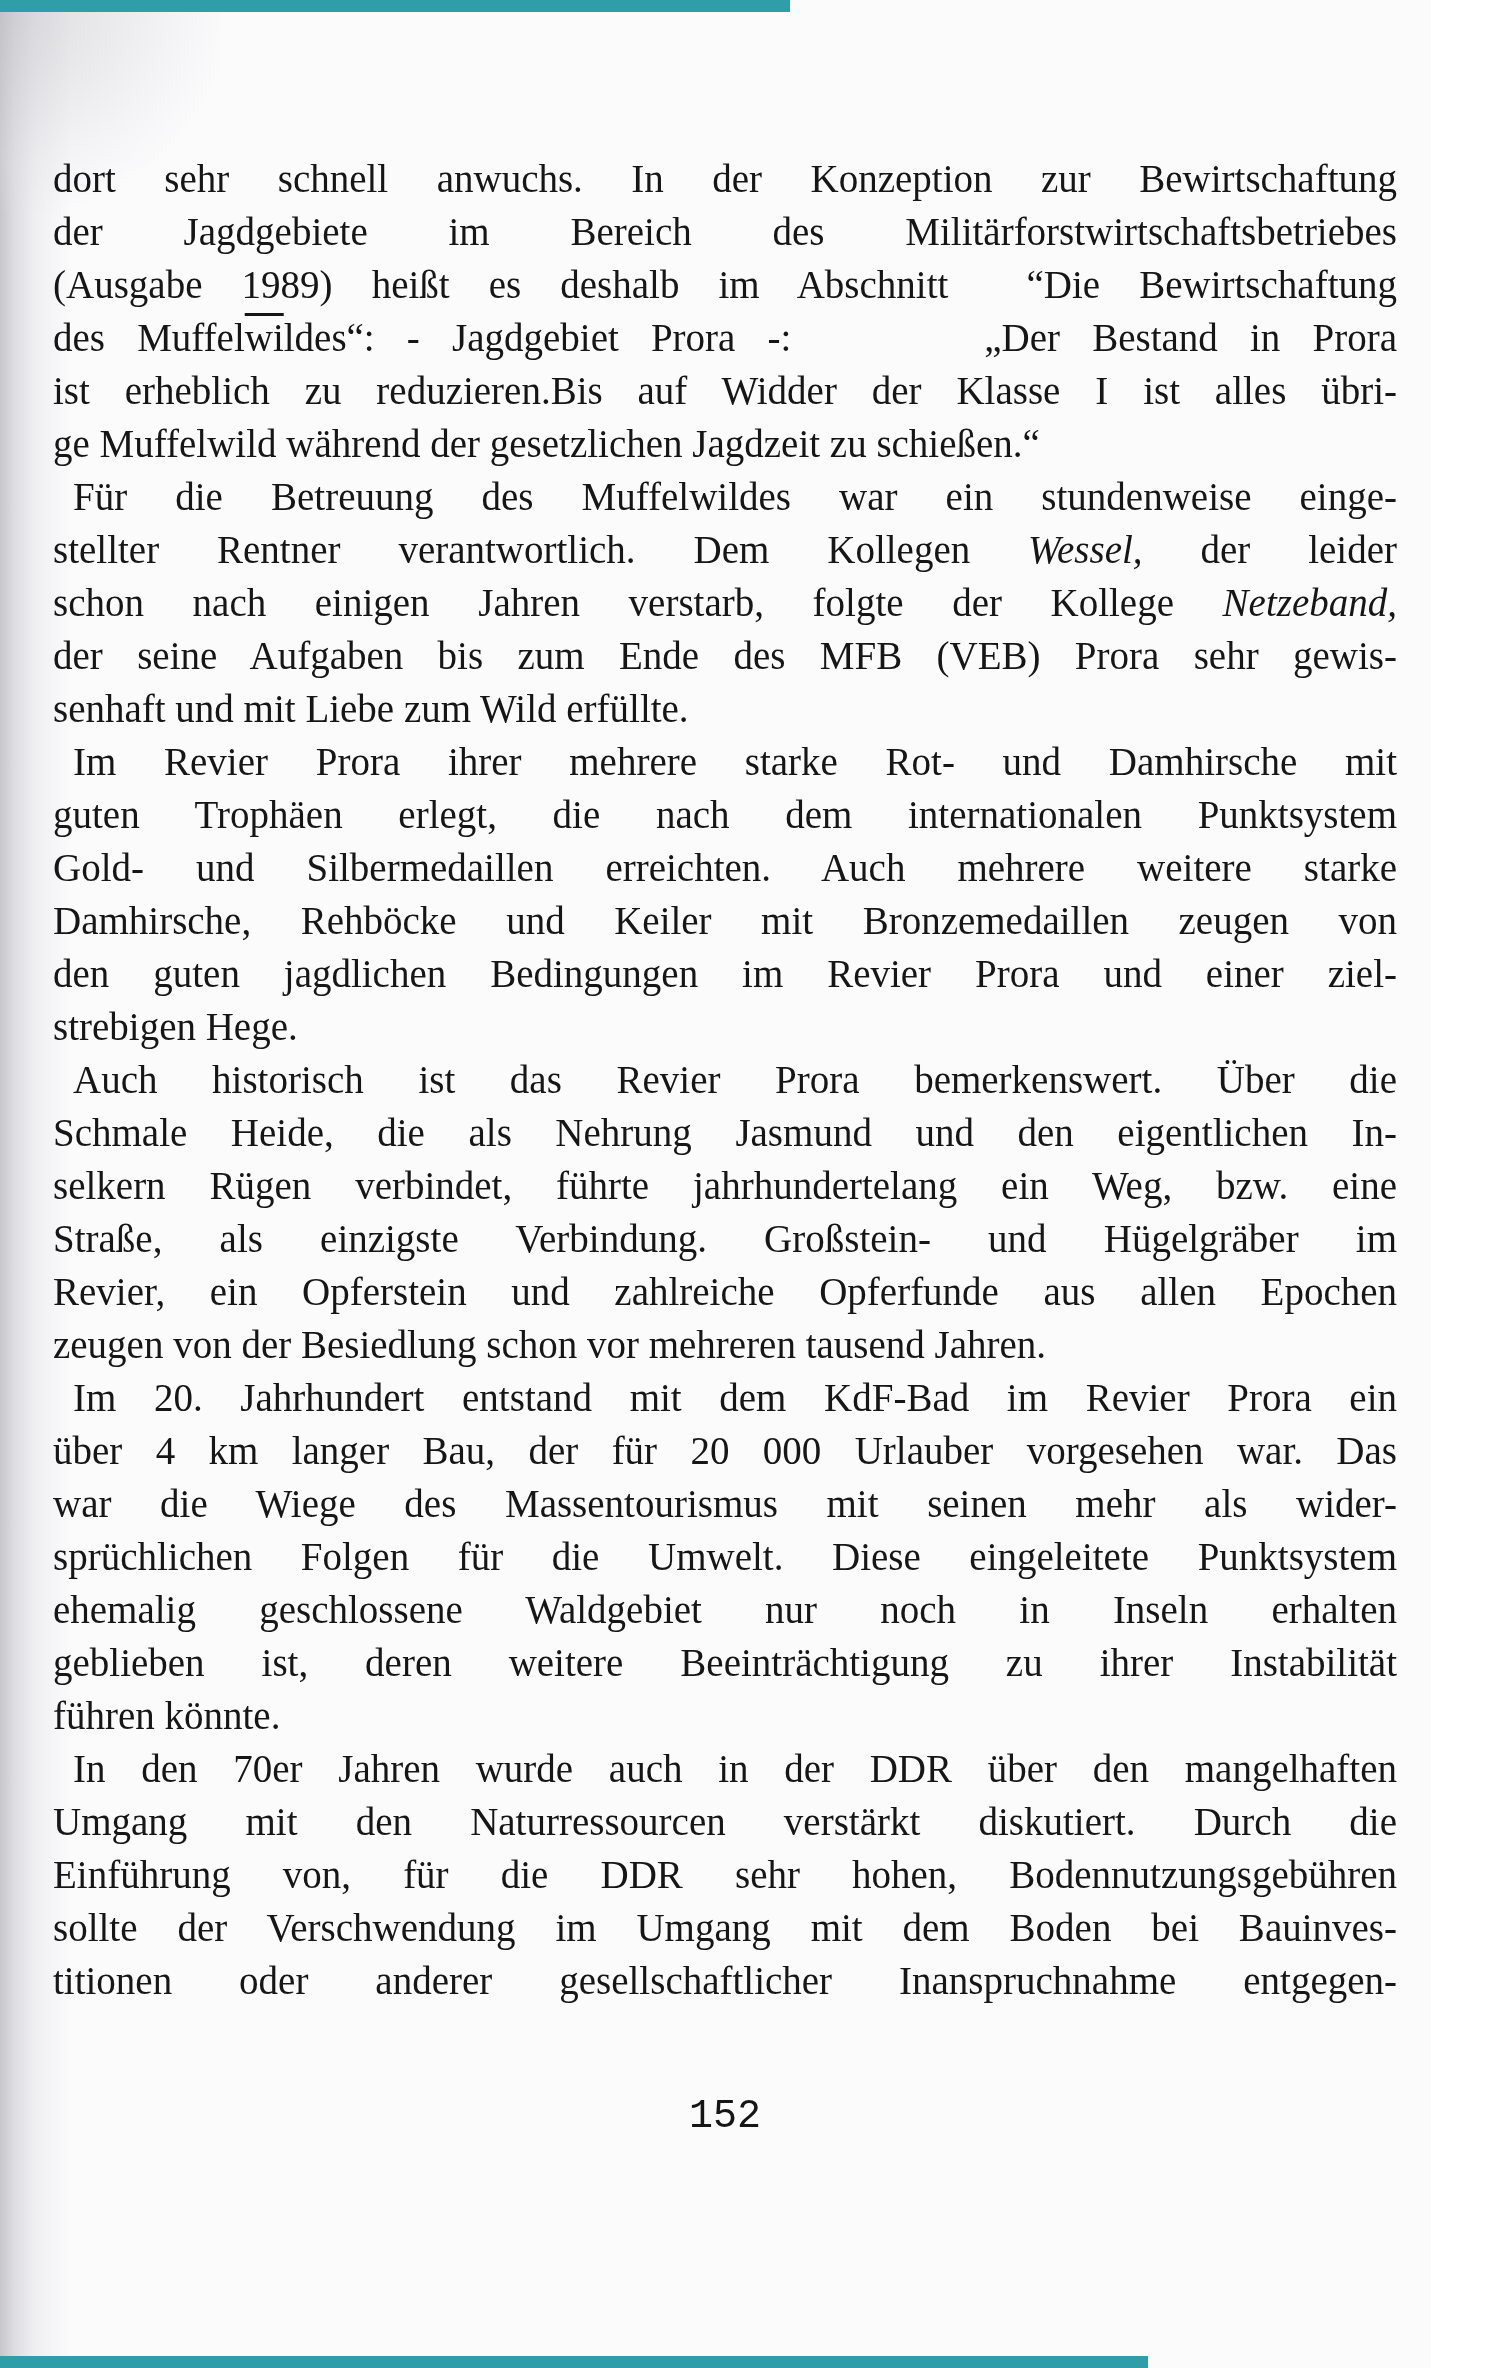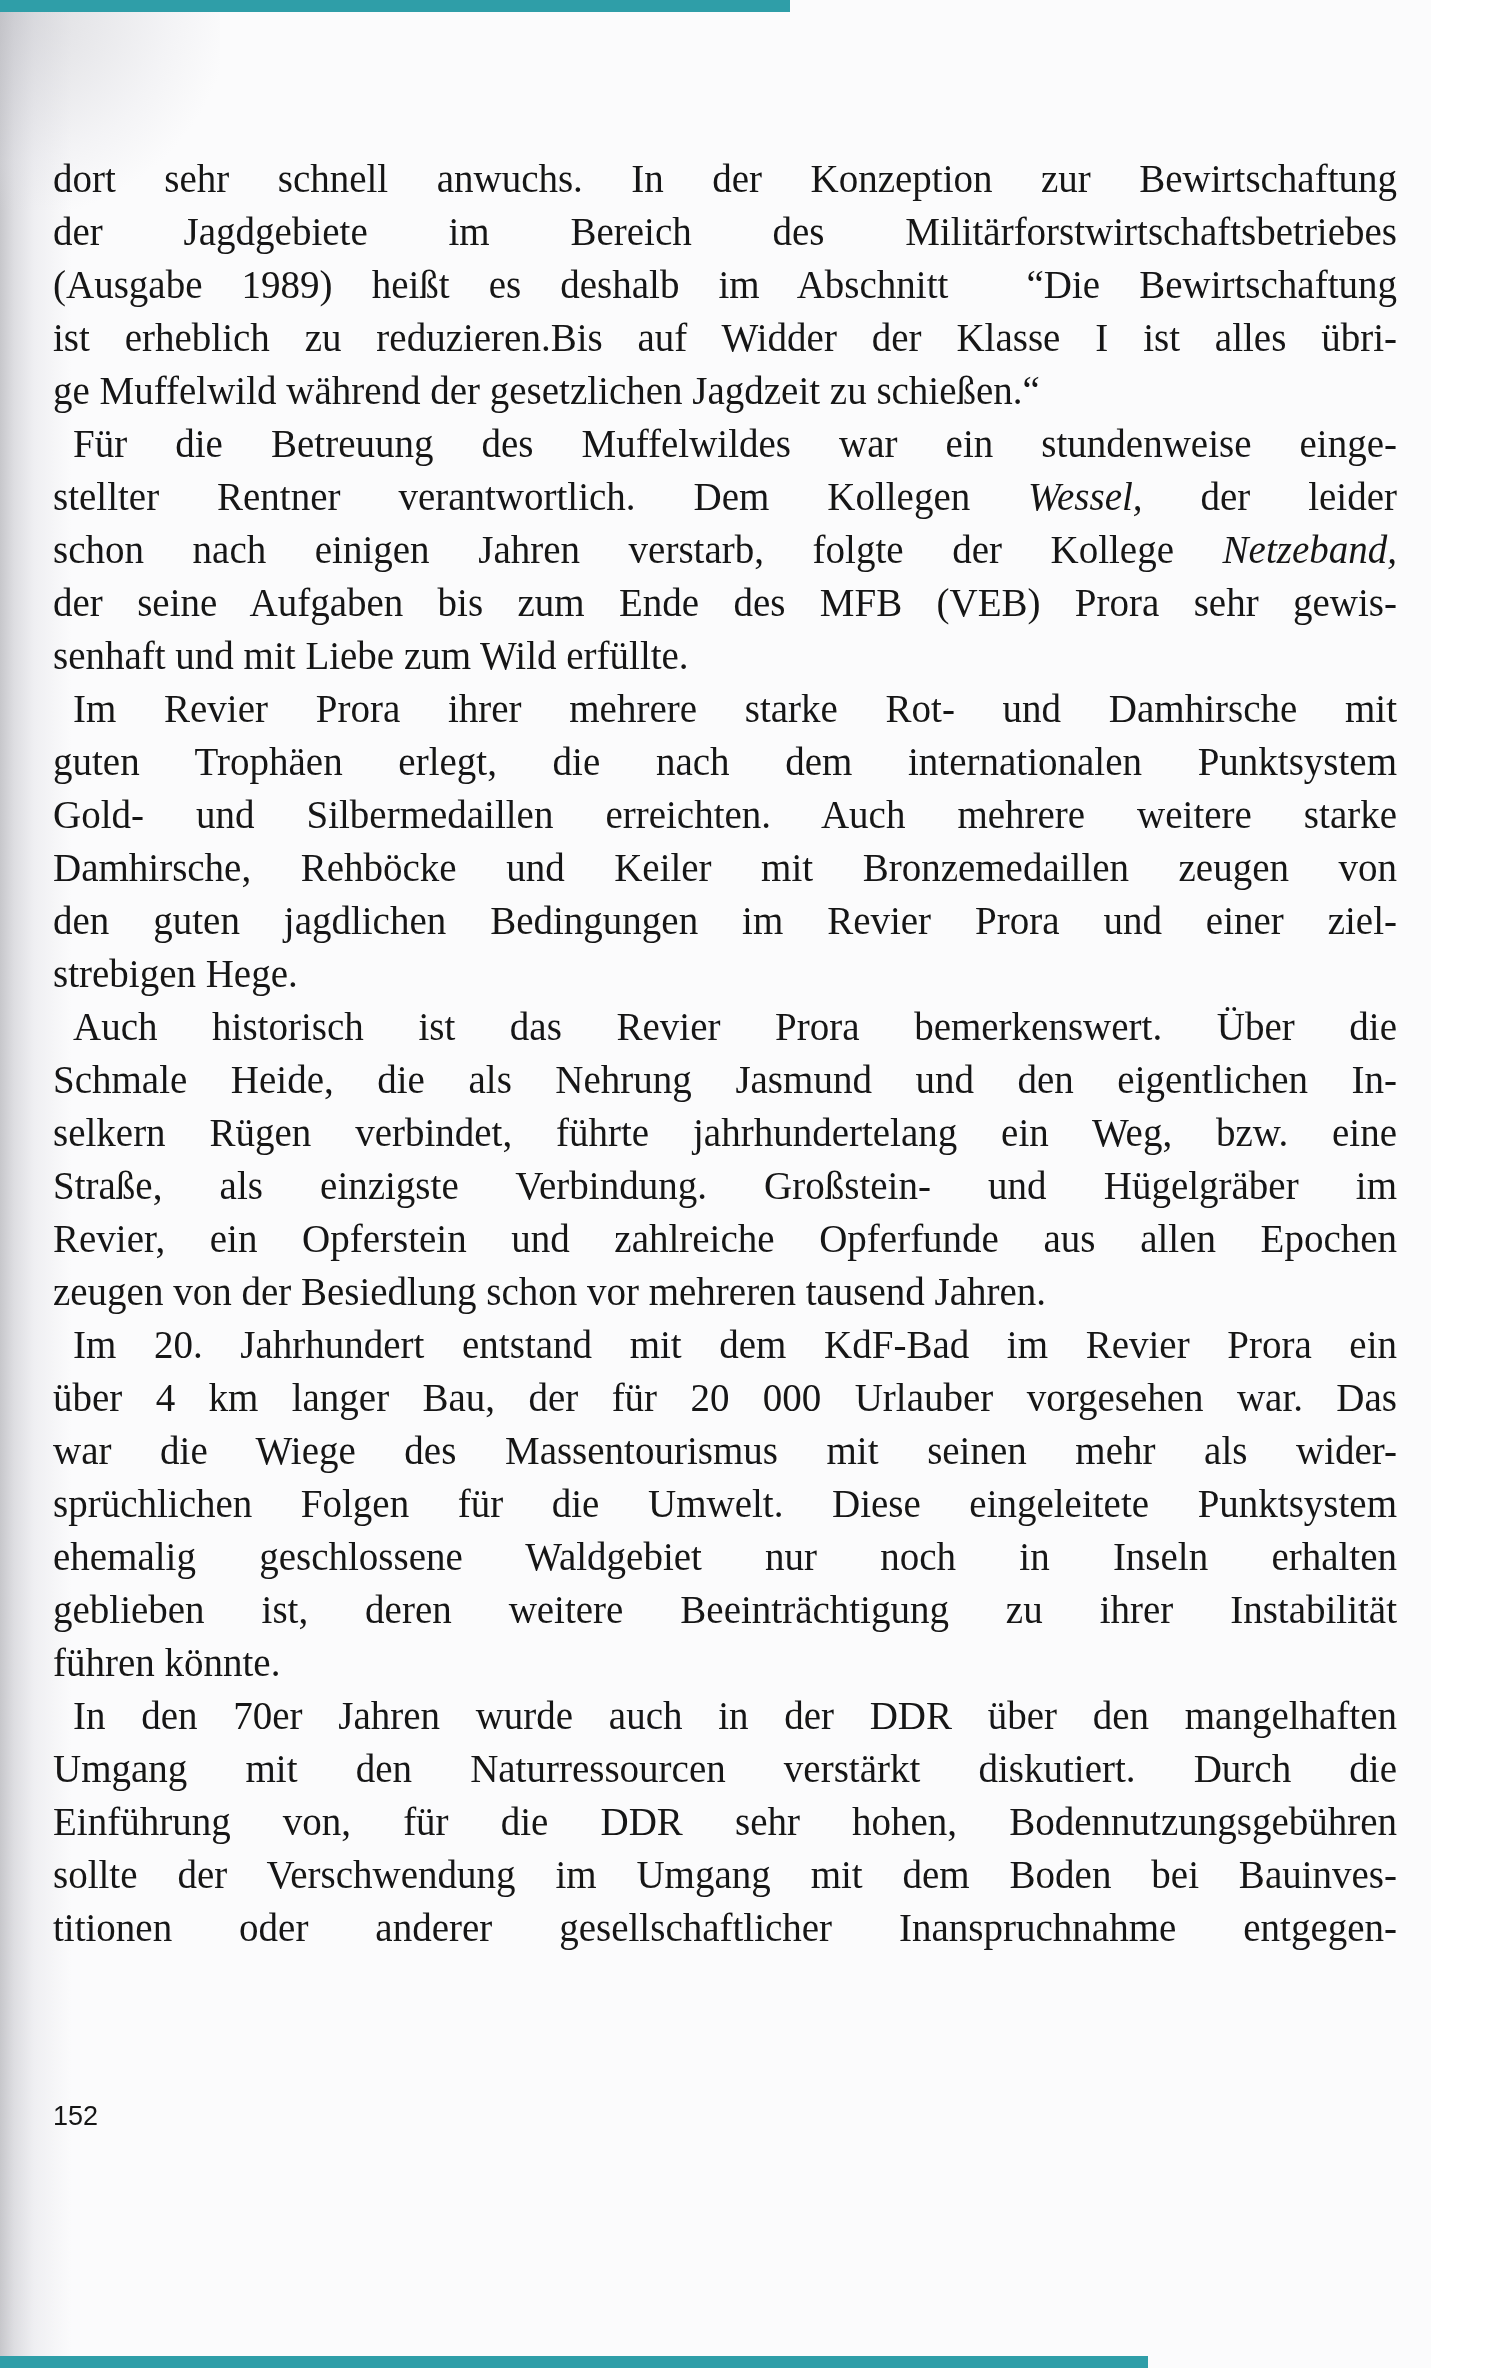--- a/index.html
+++ b/index.html
@@ -62,39 +62,41 @@
   .line.noj { text-align-last: left; }
   .line.ind { text-indent: 20px; }
   .it { font-style: italic; }
   .ov { text-decoration: overline; }
 
   .page-number {
     position: absolute;
     left: 53px;
     top: 2090px;
     width: 1344px;
-    font-family: Liberation Sans, sans-serif;
-    font-size: 27px;
+    text-align: center;
+    font-family: Liberation Mono, monospace;
+    font-size: 40px;
     line-height: 53px;
     color: var(--ink);
   }
 </style>
 </head>
 <body>
 
 <div class="page">
   <div class="gutter"></div>
   <div class="gutter-top"></div>
   <div class="scan-bar top"></div>
   <div class="scan-bar bottom"></div>
 
   <main class="text-block" id="text-block">
       <div class="line"><span>dort sehr schnell anwuchs. In der Konzeption zur Bewirtschaftung</span></div>
       <div class="line"><span>der Jagdgebiete im Bereich des Militärforstwirtschaftsbetriebes</span></div>
       <div class="line"><span>(Ausgabe 1989) heißt es deshalb im Abschnitt &nbsp;“Die Bewirtschaftung</span></div>
+      <div class="line"><span>des Muffel</span><span class="ov">wi</span><span>ldes“: - Jagdgebiet Prora -:&nbsp;&nbsp;&nbsp;&nbsp;&nbsp;&nbsp;„Der Bestand in Prora</span></div>
       <div class="line"><span>ist erheblich zu reduzieren.Bis auf Widder der Klasse I ist alles übri-</span></div>
       <div class="line noj"><span>ge Muffelwild während der gesetzlichen Jagdzeit zu schießen.“</span></div>
       <div class="line ind"><span>Für die Betreuung des Muffelwildes war ein stundenweise einge-</span></div>
       <div class="line"><span>stellter Rentner verantwortlich. Dem Kollegen </span><span class="it">Wessel,</span><span> der leider</span></div>
       <div class="line"><span>schon nach einigen Jahren verstarb, folgte der Kollege </span><span class="it">Netzeband,</span></div>
       <div class="line"><span>der seine Aufgaben bis zum Ende des MFB (VEB) Prora sehr gewis-</span></div>
       <div class="line noj"><span>senhaft und mit Liebe zum Wild erfüllte.</span></div>
       <div class="line ind"><span>Im Revier Prora ihrer mehrere starke Rot- und Damhirsche mit</span></div>
       <div class="line"><span>guten Trophäen erlegt, die nach dem internationalen Punktsystem</span></div>
       <div class="line"><span>Gold- und Silbermedaillen erreichten. Auch mehrere weitere starke</span></div>

